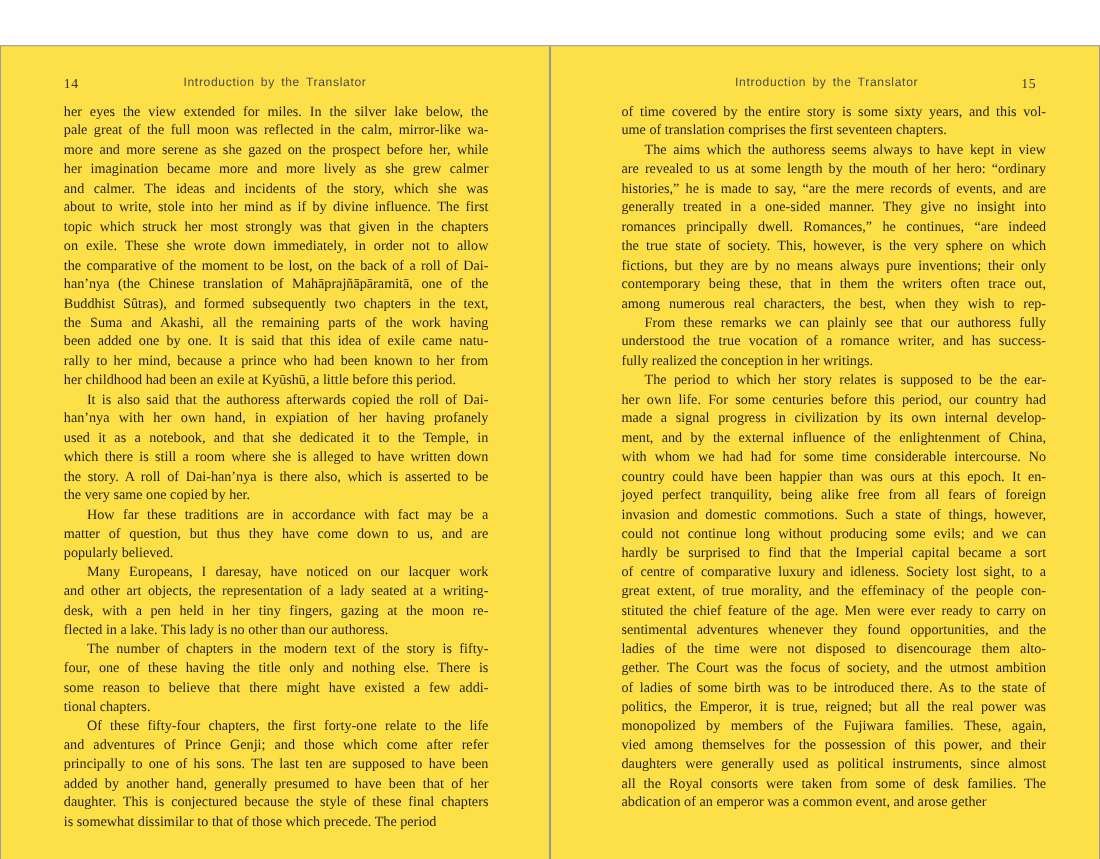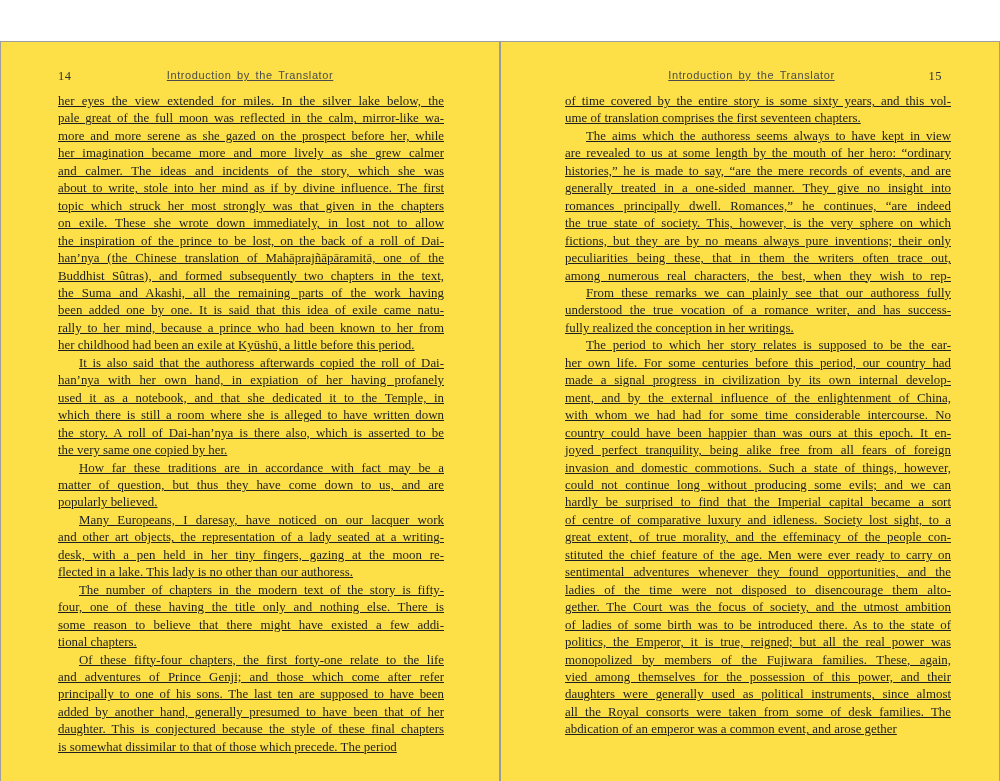--- a/index.html
+++ b/index.html
@@ -34,21 +34,20 @@
     height: 16px;
     font-family: "Liberation Sans", "DejaVu Sans", sans-serif;
     font-size: 11px;
     color: #4b4b4b;
     letter-spacing: 0.6px;
     word-spacing: 2px;
   }
   .running-head {
     display: block;
     text-align: center;
-    text-decoration: underline;
   }
   .folio {
     position: absolute;
     top: 0;
     font-family: "Liberation Serif", "DejaVu Serif", serif;
     font-size: 12.5px;
     letter-spacing: 0.5px;
     color: #333333;
     font-variant-numeric: oldstyle-nums;
   }
@@ -56,21 +55,21 @@
   .page.right .folio { right: 59px; }
   .page-body {
     position: absolute;
     top: 51px;
     width: 386px;
     font-size: 12.9px;
     line-height: 17.45px;
   }
   .page.left  .page-body { left: 57px; }
   .page.right .page-body { left: 63px; }
-  .para { margin: 0; text-decoration: underline; }
+  .para { margin: 0; }
   .line {
     text-align: justify;
     text-align-last: justify;
     -moz-text-align-last: justify;
   }
   .line.last { text-align-last: left; -moz-text-align-last: left; }
   .line.indent { text-indent: 21px; }
 </style>
 </head>
 <body>
@@ -85,22 +84,22 @@
     </header>
     <div class="page-body">
         <div class="para">
           <div class="line">her eyes the view extended for miles. In the silver lake below, the</div>
           <div class="line">pale great of the full moon was reflected in the calm, mirror-like wa-</div>
           <div class="line">more and more serene as she gazed on the prospect before her, while</div>
           <div class="line">her imagination became more and more lively as she grew calmer</div>
           <div class="line">and calmer. The ideas and incidents of the story, which she was</div>
           <div class="line">about to write, stole into her mind as if by divine influence. The first</div>
           <div class="line">topic which struck her most strongly was that given in the chapters</div>
-          <div class="line">on exile. These she wrote down immediately, in lost not to allow</div>
-          <div class="line">the inspiration of the prince to be lost, on the back of a roll of Dai-</div>
+          <div class="line">on exile. These she wrote down immediately, in order not to allow</div>
+          <div class="line">the comparative of the moment to be lost, on the back of a roll of Dai-</div>
           <div class="line">han’nya (the Chinese translation of Mahāprajñāpāramitā, one of the</div>
           <div class="line">Buddhist Sûtras), and formed subsequently two chapters in the text,</div>
           <div class="line">the Suma and Akashi, all the remaining parts of the work having</div>
           <div class="line">been added one by one. It is said that this idea of exile came natu-</div>
           <div class="line">rally to her mind, because a prince who had been known to her from</div>
           <div class="line last">her childhood had been an exile at Kyūshū, a little before this period.</div>
         </div>
         <div class="para">
           <div class="line indent">It is also said that the authoress afterwards copied the roll of Dai-</div>
           <div class="line">han’nya with her own hand, in expiation of her having profanely</div>
@@ -148,21 +147,21 @@
           <div class="line last">ume of translation comprises the first seventeen chapters.</div>
         </div>
         <div class="para">
           <div class="line indent">The aims which the authoress seems always to have kept in view</div>
           <div class="line">are revealed to us at some length by the mouth of her hero: “ordinary</div>
           <div class="line">histories,” he is made to say, “are the mere records of events, and are</div>
           <div class="line">generally treated in a one-sided manner. They give no insight into</div>
           <div class="line">romances principally dwell. Romances,” he continues, “are indeed</div>
           <div class="line">the true state of society. This, however, is the very sphere on which</div>
           <div class="line">fictions, but they are by no means always pure inventions; their only</div>
-          <div class="line">peculiarities being these, that in them the writers often trace out,</div>
+          <div class="line">contemporary being these, that in them the writers often trace out,</div>
           <div class="line">among numerous real characters, the best, when they wish to rep-</div>
         </div>
         <div class="para">
           <div class="line indent">From these remarks we can plainly see that our authoress fully</div>
           <div class="line">understood the true vocation of a romance writer, and has success-</div>
           <div class="line last">fully realized the conception in her writings.</div>
         </div>
         <div class="para">
           <div class="line indent">The period to which her story relates is supposed to be the ear-</div>
           <div class="line">her own life. For some centuries before this period, our country had</div>

